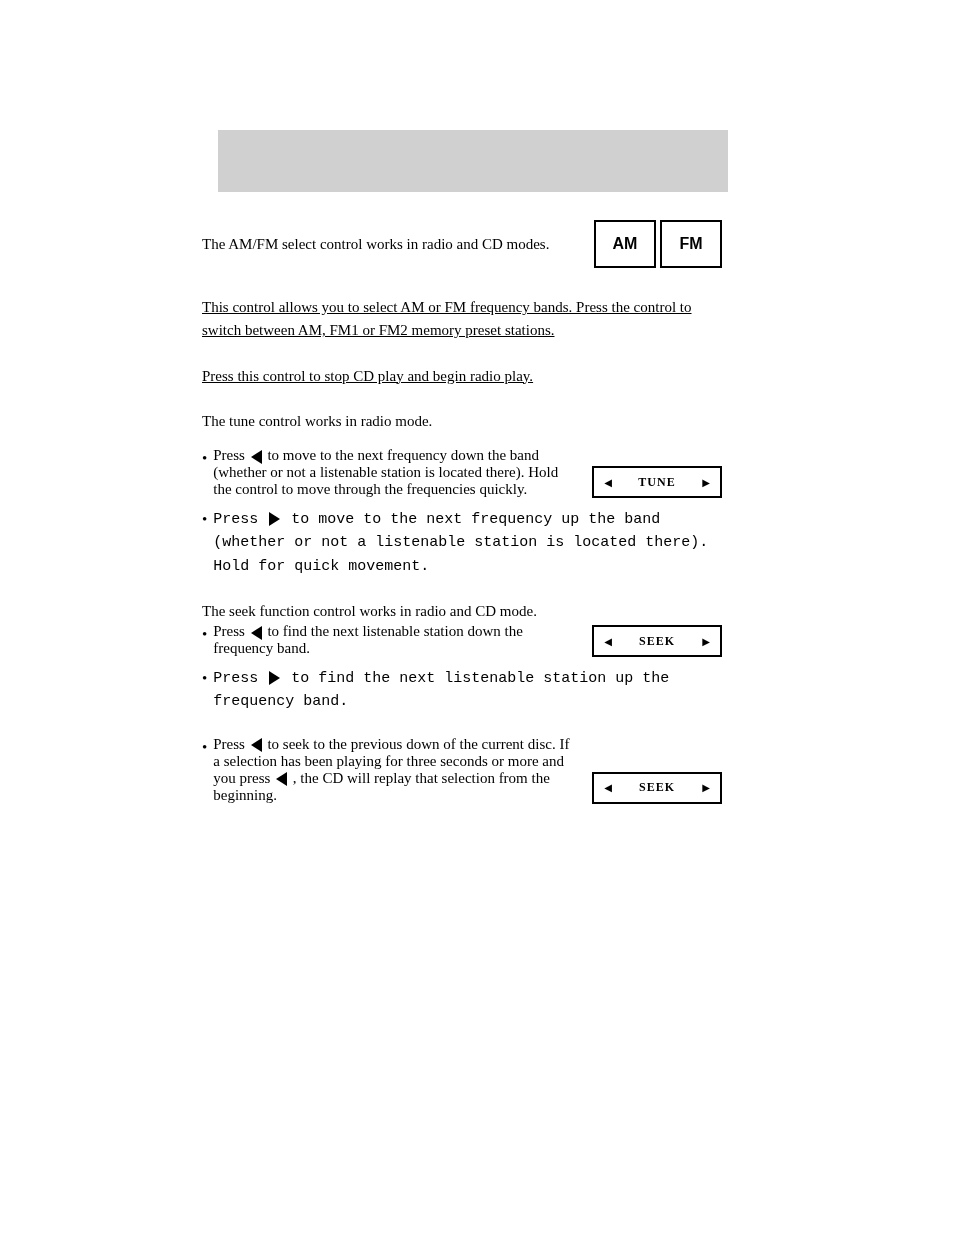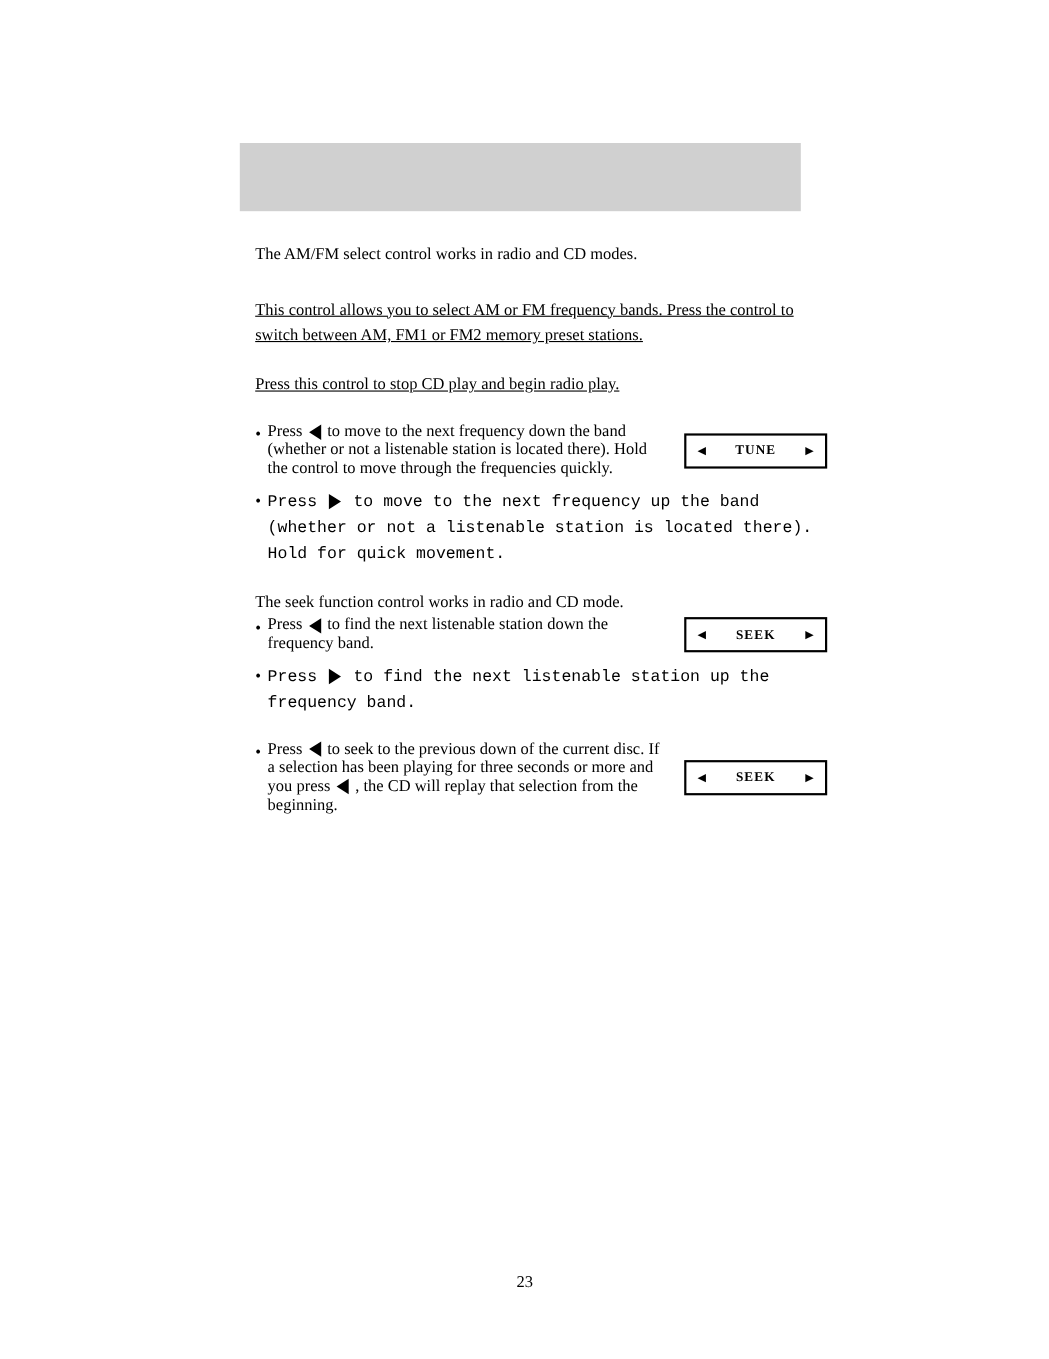--- a/index.html
+++ b/index.html
@@ -26,21 +26,21 @@
       top: 130px;
       left: 218px;
       width: 510px;
       height: 62px;
       background: #d0d0d0;
     }
 
     .content-area {
       position: absolute;
       top: 220px;
-      left: 232px;
+      left: 202px;
       width: 520px;
     }
 
     
     .amfm-section {
       display: flex;
       align-items: center;
       margin-bottom: 28px;
     }
 
@@ -107,21 +107,21 @@
 
     .bullet-content {
       flex: 1;
       line-height: 1.55;
       font-size: 15px;
       font-family: Liberation Mono, monospace;
     }
 
     .bullet-with-control {
       display: flex;
-      align-items: center;
+      align-items: flex-end;
     }
 
     .bullet-text-col {
       flex: 1;
     }
 
     .control-col {
       margin-left: 20px;
       flex-shrink: 0;
     }
@@ -211,27 +211,32 @@
 <body>
 
 <div class="page-container">
 
   <div class="header-band"></div>
 
   <div class="content-area">
 
     <div class="amfm-section">
       <div class="amfm-text">The AM/FM select control works in radio and CD modes.</div>
+      <div class="amfm-buttons">
+        <div class="amfm-btn">AM</div>
+        <div class="amfm-btn">FM</div>
+      </div>
     </div>
 
     <div class="para">This control allows you to select AM or FM frequency bands. Press the control to switch between AM, FM1 or FM2 memory preset stations.</div>
 
     <div class="para">Press this control to stop CD play and begin radio play.</div>
 
     <div class="tune-section">
+      <div class="section-intro">The tune control works in radio mode.</div>
 
       <div class="bullet-row">
         <div class="bullet-symbol">•</div>
         <div class="bullet-with-control">
           <div class="bullet-text-col">
             <span>Press</span>
             <span class="arrow-left-filled"></span>
             <span> to move to the next frequency down the band (whether or not a listenable station is located there). Hold the control to move through the frequencies quickly.</span>
           </div>
           <div class="control-col">
@@ -303,15 +308,14 @@
               <span class="ctrl-label">SEEK</span>
               <span class="ctrl-arrow ctrl-arrow-small">▶</span>
             </div>
           </div>
         </div>
       </div>
     </div>
 
   </div>
 
-  <div class="page-number">23</div>
 
 </div>
 
 </body></html>

